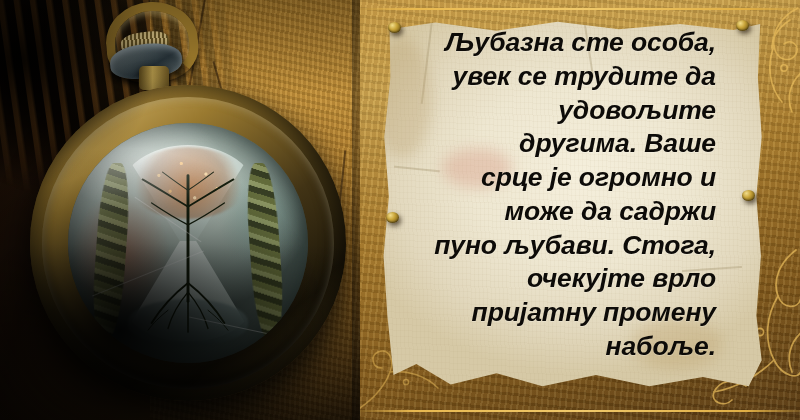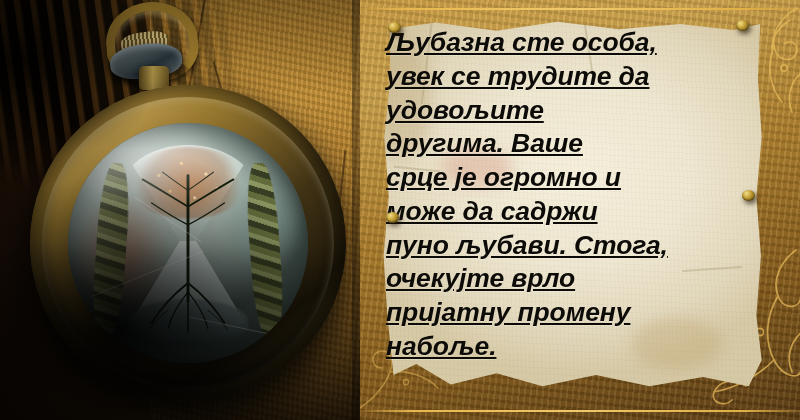--- a/index.html
+++ b/index.html
@@ -249,30 +249,29 @@
   }
   .paper-stain {
     position: absolute; border-radius: 50%;
     filter: blur(7px);
   }
 
   .note-text {
     position: absolute;
     left: 26px; top: 26px;
     width: 330px;
-    text-align: left;
+    text-align: right;
     font-weight: 700;
     font-style: italic;
     font-size: 26.5px;
     line-height: 1.275;
     color: #0d0b08;
     letter-spacing: -0.1px;
     text-shadow: 0 1px 0 rgba(255,255,255,.22);
     white-space: pre-line;
-    text-decoration: underline;
   }
 
   .tack {
     position: absolute;
     width: 13px; height: 11px;
     border-radius: 50%;
     background: radial-gradient(circle at 34% 30%, #f2dd8a 0%, #c9a53a 38%, #8a6d1c 72%, #4c3b0c 100%);
     box-shadow: 2px 3px 5px rgba(30,18,4,.65), inset 0 -1px 2px rgba(0,0,0,.5);
   }
 

